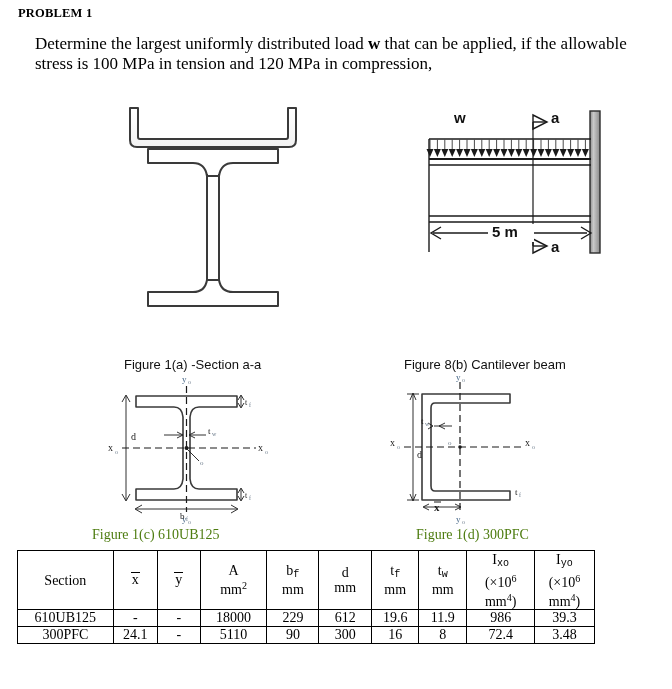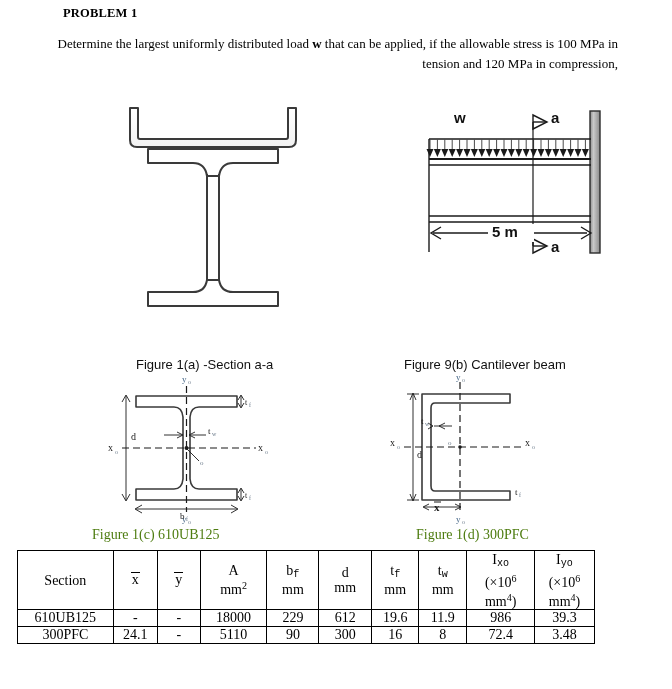--- a/index.html
+++ b/index.html
@@ -17,49 +17,47 @@
   }
 
   
   #problem-title {
     position: absolute;
     left: 18px;
     top: 6px;
     font-size: 12.5px;
     font-weight: bold;
     letter-spacing: 0.2px;
-    margin-left: 45px;
   }
   #problem-statement {
     position: absolute;
-    left: 18px;
+    left: 35px;
     top: 34px;
     width: 600px;
-    font-size: 13px;
+    font-size: 17px;
     line-height: 20px;
-    text-align: right;
   }
   #problem-statement b { font-weight: bold; }
 
   
   .caption-sans {
     position: absolute;
     font-family: "Liberation Sans", "DejaVu Sans", sans-serif;
     font-size: 13px;
     color: #111;
     white-space: nowrap;
   }
   .caption-serif {
     position: absolute;
     font-family: "Liberation Serif", "DejaVu Serif", serif;
     font-size: 14px;
     color: #4d7c0f;
     white-space: nowrap;
   }
-  #cap-a { left: 136px; top: 357px; }
+  #cap-a { left: 124px; top: 357px; }
   #cap-b { left: 404px; top: 357px; }
   #cap-c { left: 92px;  top: 527px; }
   #cap-d { left: 393px; top: 527px; margin-left: 23px; }
 
   
   .fig { position: absolute; }
   #fig-section     { left: 118px; top: 100px;  width: 200px; height: 240px; }
   #fig-cantilever  { left: 400px; top: 100px;  width: 272px; height: 180px; }
   #fig-ub          { left: 100px; top: 372px;  width: 175px; height: 152px; }
   #fig-pfc         { left: 382px; top: 372px;  width: 172px; height: 152px; }
@@ -213,21 +211,21 @@
     <polyline points="181,127 191,133 181,139" fill="none" stroke="#1a1a1a" stroke-width="1.4"></polyline>
     <rect x="88" y="124" width="46" height="18" fill="#ffffff"></rect>
   </svg>
 
   
   <div class="caption-sans" style="left:54px; top:9px; font-size:15px; font-weight:600;">w</div>
   <div class="caption-sans" style="left:151px; top:9px; font-size:15px; font-weight:600;">a</div>
   <div class="caption-sans" style="left:151px; top:138px; font-size:15px; font-weight:600;">a</div>
   <div class="caption-sans" style="left:92px; top:123px; font-size:15px; font-weight:600;text-align:right;">5 m</div>
 </div>
-<div class="caption-sans" id="cap-b">Figure 9(b) Cantilever beam</div>
+<div class="caption-sans" id="cap-b">Figure 8(b) Cantilever beam</div>
 
 <div class="fig" id="fig-ub">
   <svg width="175" height="152" viewBox="0 0 175 152">
 
     <path d="M 36,24 L 137,24 L 137,35 L 99,35 Q 91,35 90,45 L 90,107 Q 91,117 99,117 L 137,117 L 137,128 L 36,128
              L 36,117 L 74,117 Q 82,117 83,107 L 83,45 Q 82,35 74,35 L 36,35 Z" fill="#ffffff" stroke="#3a3a3a" stroke-width="1.6" stroke-linejoin="round"></path>
 
     <line x1="22" y1="76" x2="156" y2="76" stroke="#1a1a1a" stroke-width="1.2" stroke-dasharray="7,4"></line>
     <line x1="86.5" y1="14" x2="86.5" y2="140" stroke="#1a1a1a" stroke-width="1.2" stroke-dasharray="7,4"></line>
     <circle cx="86.5" cy="76" r="2" fill="#1a1a1a"></circle>

